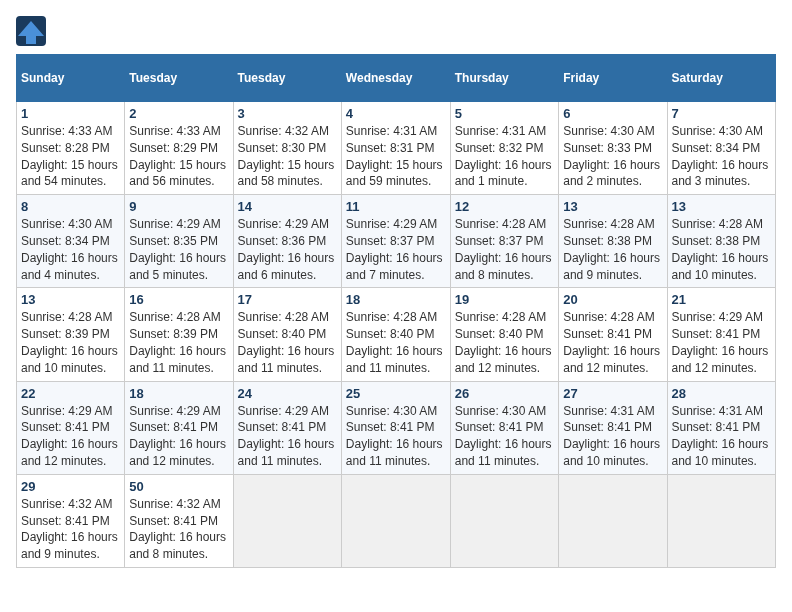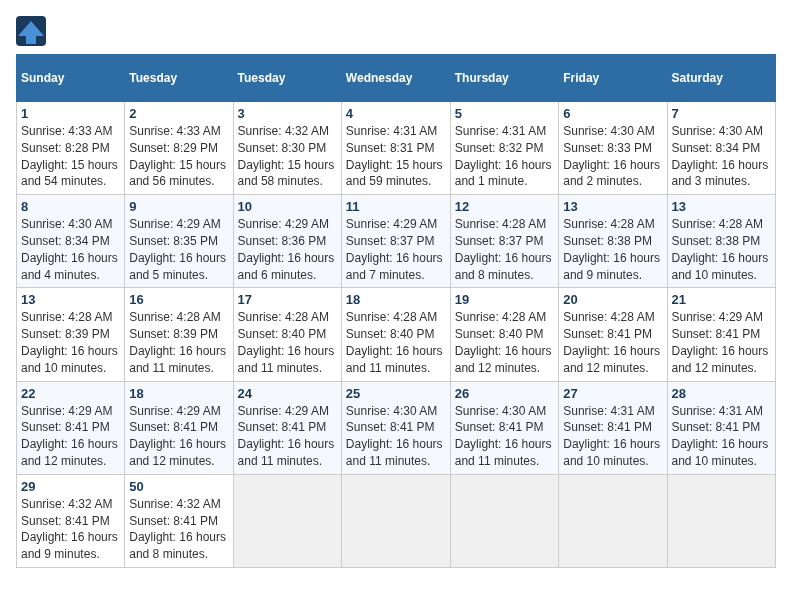--- a/index.html
+++ b/index.html
@@ -183,21 +183,21 @@
 and 4 minutes.</div>
         </td>
         <td>
           <span class="day-num">9</span>
           <div class="day-info" style="white-space: pre-line;">Sunrise: 4:29 AM
 Sunset: 8:35 PM
 Daylight: 16 hours
 and 5 minutes.</div>
         </td>
         <td>
-          <span class="day-num">10</span>
+          <span class="day-num">14</span>
           <div class="day-info" style="white-space: pre-line;">Sunrise: 4:29 AM
 Sunset: 8:36 PM
 Daylight: 16 hours
 and 6 minutes.</div>
         </td>
         <td>
           <span class="day-num">11</span>
           <div class="day-info" style="white-space: pre-line;">Sunrise: 4:29 AM
 Sunset: 8:37 PM
 Daylight: 16 hours

